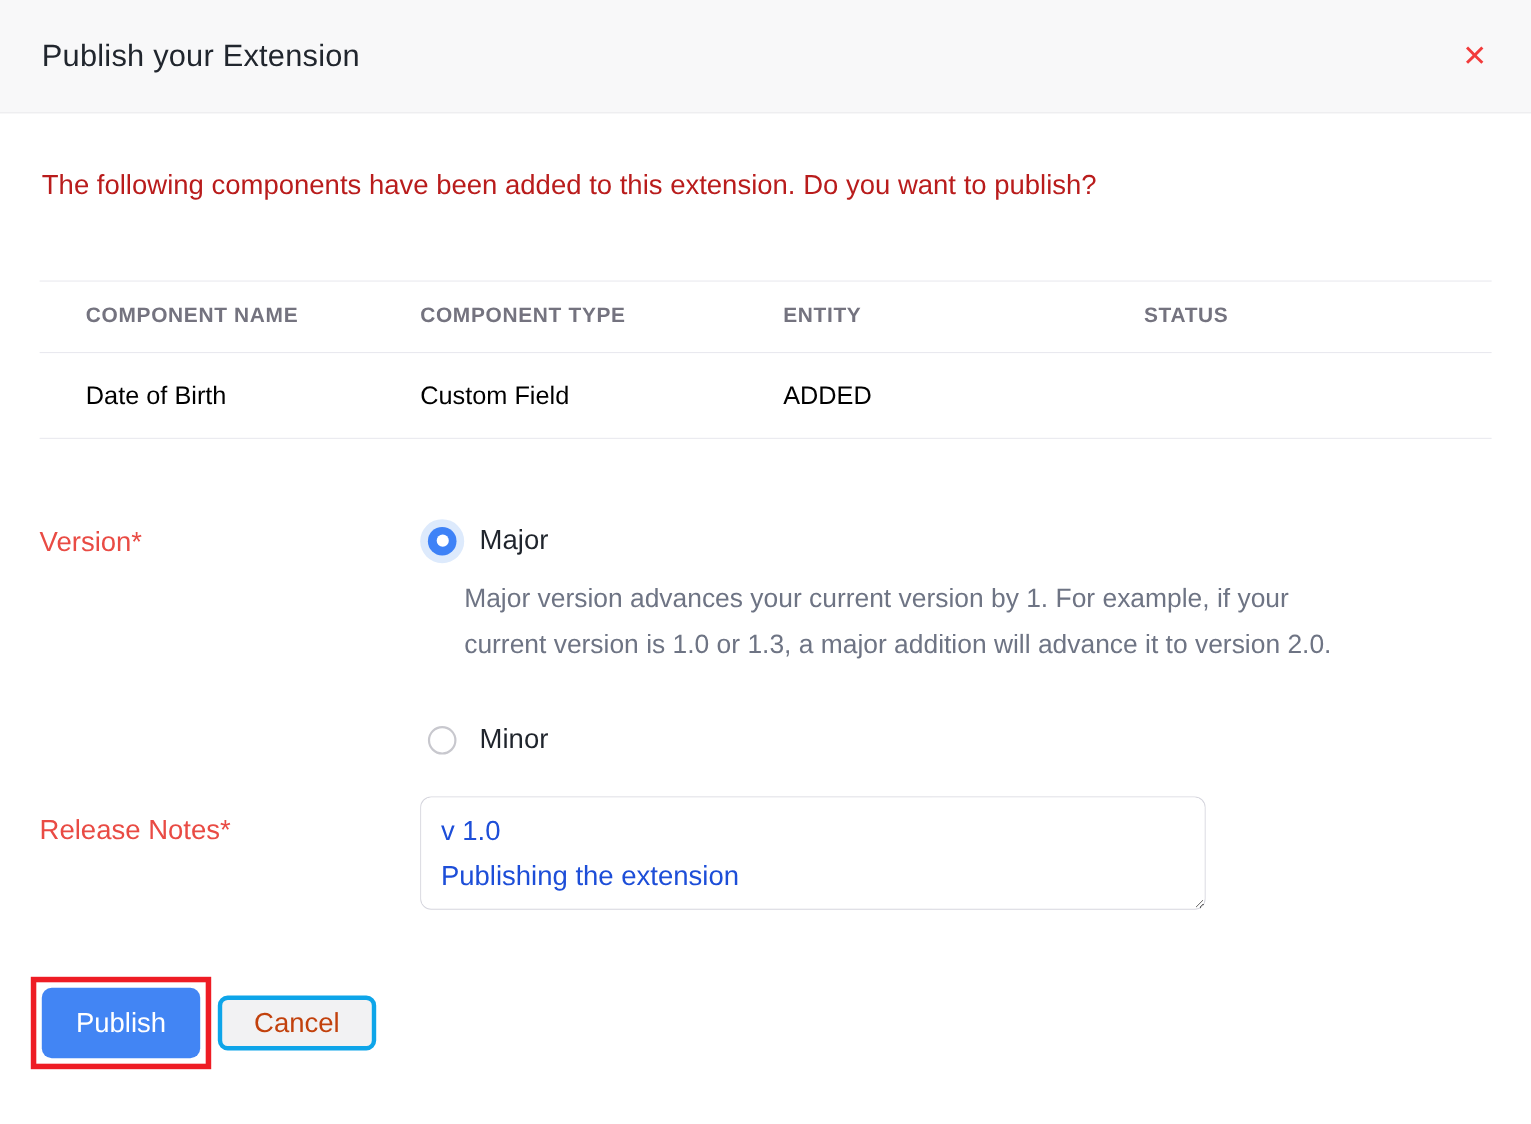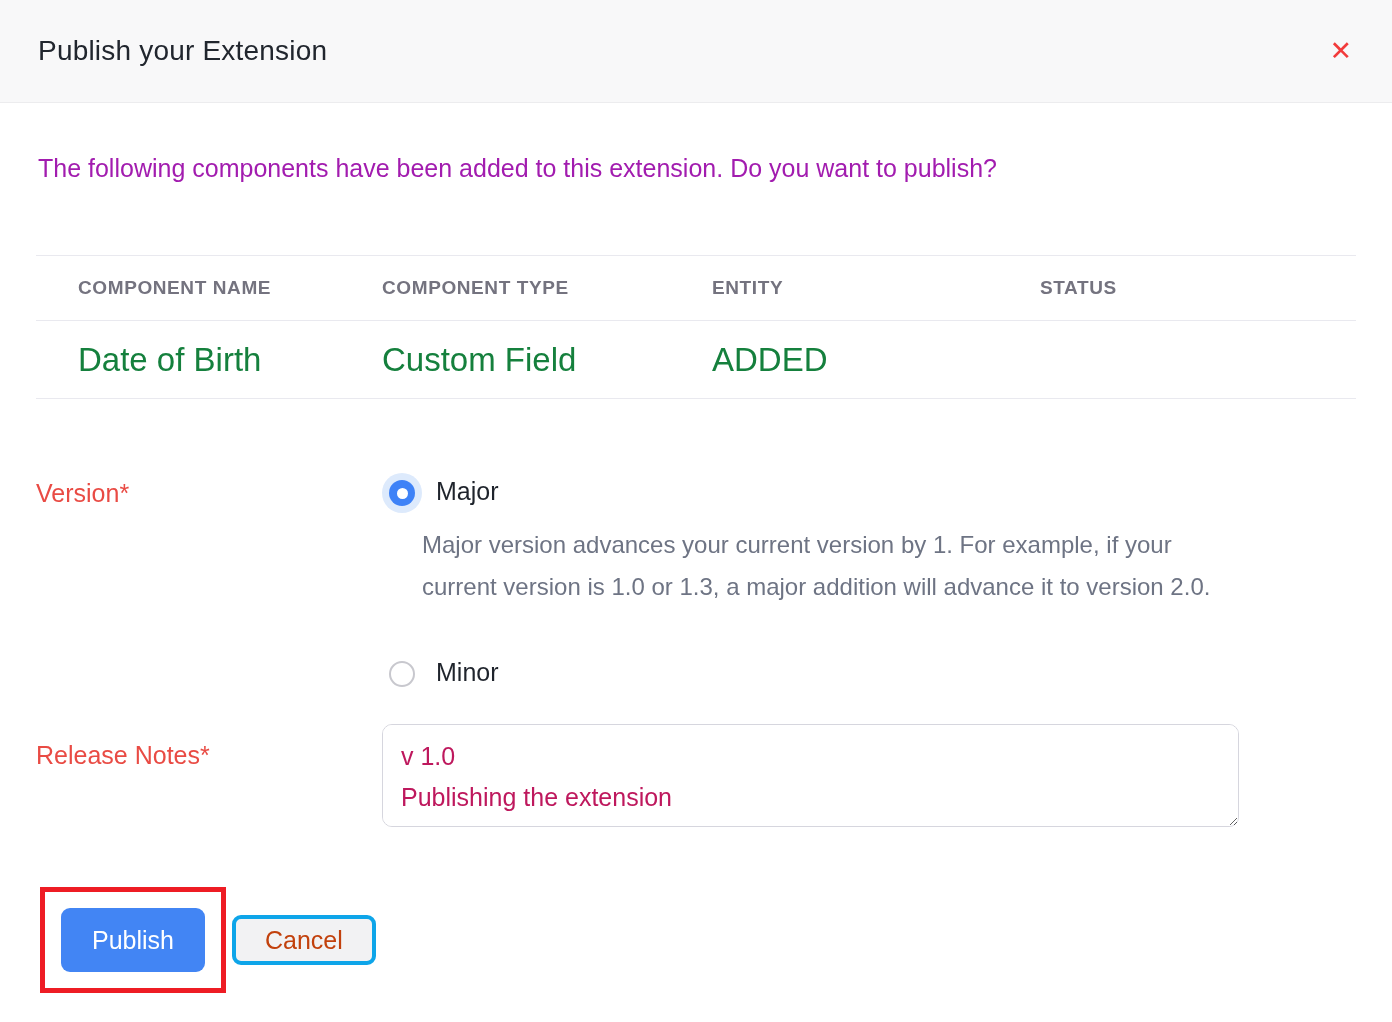--- a/index.html
+++ b/index.html
@@ -33,21 +33,21 @@
     font-weight: 700;
     line-height: 1;
     cursor: pointer;
     user-select: none;
   }
 
   
   .intro {
     margin: 51px 38px 0 38px;
     font-size: 25px;
-    color: #a21caf;
+    color: #b91c1c;
   }
 
   
   .components-table {
     margin: 72px 36px 0 36px;
     border-top: 1px solid #e9e9ef;
     border-bottom: 1px solid #e9e9ef;
   }
   .t-row {
     display: grid;
@@ -60,41 +60,41 @@
     font-size: 19px;
     font-weight: 600;
     letter-spacing: 0.6px;
     color: #74737f;
   }
   .t-body {
     height: 78px;
     border-top: 1px solid #e9e9ef;
   }
   .t-body div {
-    font-size: 33px;
-    color: #15803d;
+    font-size: 23px;
+    color: #000000;
   }
 
   
   .form-row {
     display: flex;
     padding: 0 36px;
   }
   .version-row { margin-top: 78px; }
   .field-label {
     flex: 0 0 346px;
     font-size: 25px;
     color: #e94b44;
     padding-top: 2px;
   }
   .controls { flex: 1; }
 
   .radio-option {
     display: flex;
-    align-items: flex-end;
+    align-items: center;
     cursor: pointer;
   }
   .radio {
     width: 26px; height: 26px;
     border-radius: 50%;
     flex: 0 0 26px;
     position: relative;
   }
   .radio.selected {
     background: #3e82f7;
@@ -126,44 +126,43 @@
     font-size: 24px;
     line-height: 42px;
     color: #6e7484;
   }
   .minor-option { margin-top: 50px; }
 
   
   .notes-row { margin-top: 37px; }
   .notes-row .field-label { padding-top: 17px; }
   .release-notes {
-    width: 857px;
+    width: 714px;
     height: 103px;
     border: 1px solid #d6d6de;
     border-radius: 10px;
     padding: 11px 18px;
     font-family: "Liberation Sans", "DejaVu Sans", sans-serif;
     font-size: 25px;
     line-height: 41px;
-    color: #be185d;
+    color: #1d4ed8;
     resize: both;
     outline: none;
     background: #ffffff;
   }
 
   
   .actions {
     display: flex;
     align-items: center;
     margin: 56px 0 0 28px;
   }
   .highlight-box {
     border: 5px solid #ee1c24;
-    padding: 16px;
-    margin-left: 12px;
+    padding: 5px;
   }
   .btn {
     font-family: "Liberation Sans", "DejaVu Sans", sans-serif;
     font-size: 25px;
     border-radius: 9px;
     cursor: pointer;
   }
   .btn-primary {
     height: 64px;
     padding: 0 31px;

